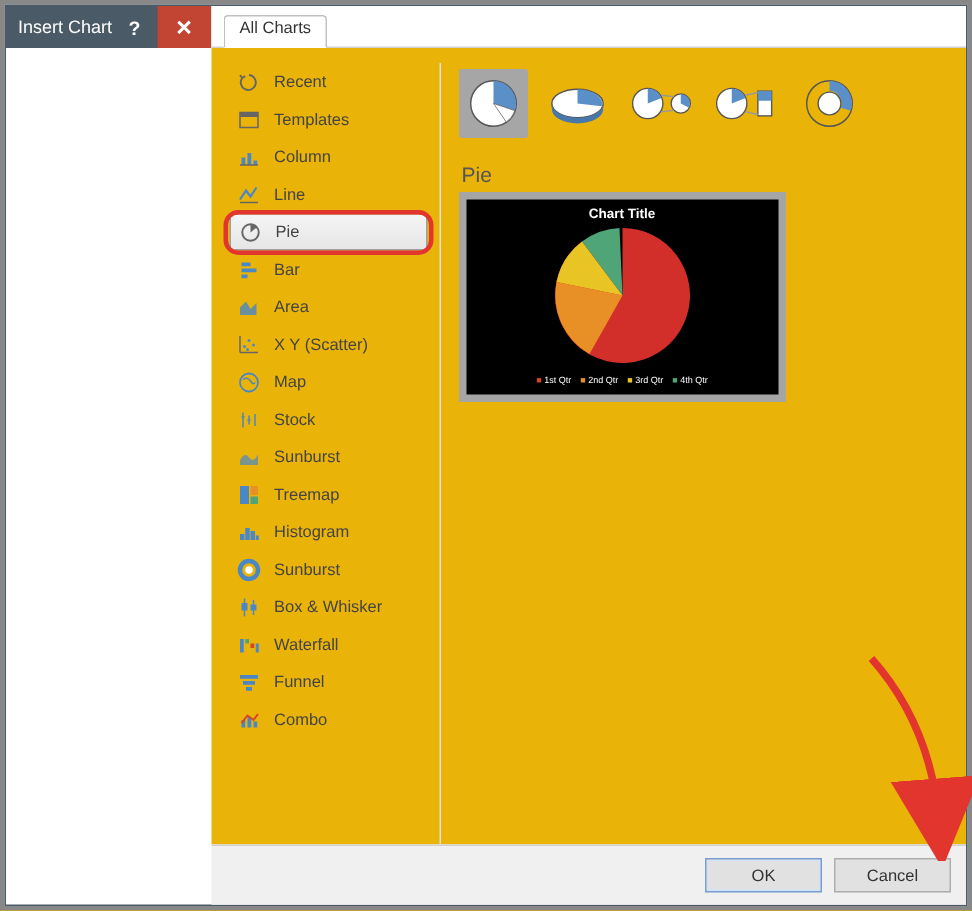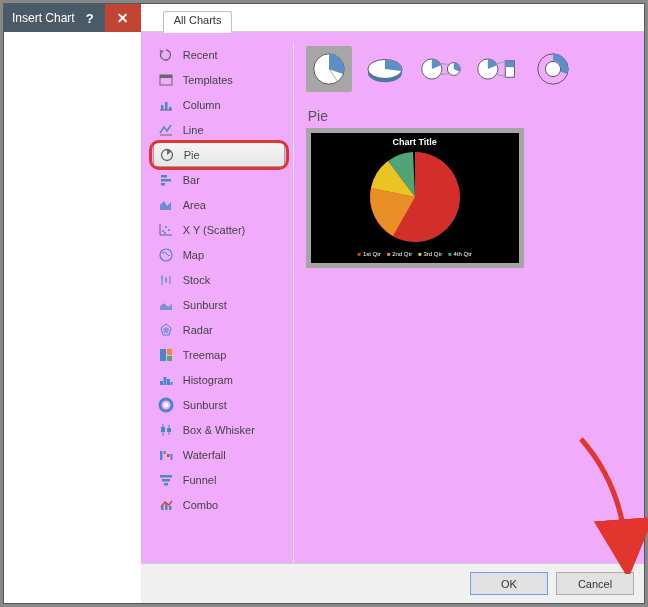--- a/index.html
+++ b/index.html
@@ -45,38 +45,38 @@
     display: flex;
     flex-direction: column;
     background: #fff;
     position: relative;
   }
   .tabstrip {
     height: 28px;
     background:#fff;
     border-bottom: 1px solid #d0d0d0;
     display:flex;
-    align-items:center;
-    padding: 6px 0 0 22px;
+    align-items:flex-end;
+    padding: 6px 0 0 8px;
   }
   .tab {
     height: 22px;
     padding: 2px 10px 0 10px;
     font-size:11px;
     border: 1px solid #c0c0c0;
     border-bottom: 1px solid #fff;
     border-radius: 3px 3px 0 0;
     background: #fff;
     position: relative;
     top: 1px;
   }
   .body {
     flex: 1;
     display: flex;
-    background: #f0abfc;
+    background: #eab308;
     padding: 10px 12px 0 12px;
     gap: 8px;
   }
   .sidebar {
     width: 132px;
     display:flex;
     flex-direction: column;
     gap:0;
   }
   .side-item {
@@ -287,29 +287,20 @@
           </span>
           <span>Stock</span>
         </div>
         <div class="side-item">
           <span class="icon">
             <svg width="16" height="16" viewBox="0 0 16 16">
                 <path d="M2 10 Q5 4 8 8 Q11 12 14 6 L14 13 L2 13 Z" fill="#4a87c7" opacity=".7"></path>
               </svg>
           </span>
           <span>Sunburst</span>
-        </div>
-        <div class="side-item">
-          <span class="icon">
-            <svg width="16" height="16" viewBox="0 0 16 16">
-                <polygon points="8,2 13,6 11,13 5,13 3,6" fill="none" stroke="#4a87c7"></polygon>
-                <polygon points="8,5 11,7 10,11 6,11 5,7" fill="#4a87c7" opacity=".6"></polygon>
-              </svg>
-          </span>
-          <span>Radar</span>
         </div>
         <div class="side-item">
           <span class="icon">
             <svg width="16" height="16" viewBox="0 0 16 16">
                 <rect x="2" y="2" width="6" height="12" fill="#4a87c7"></rect>
                 <rect x="9" y="2" width="5" height="6" fill="#e88f25"></rect>
                 <rect x="9" y="9" width="5" height="5" fill="#4fa578"></rect>
               </svg>
           </span>
           <span>Treemap</span>

